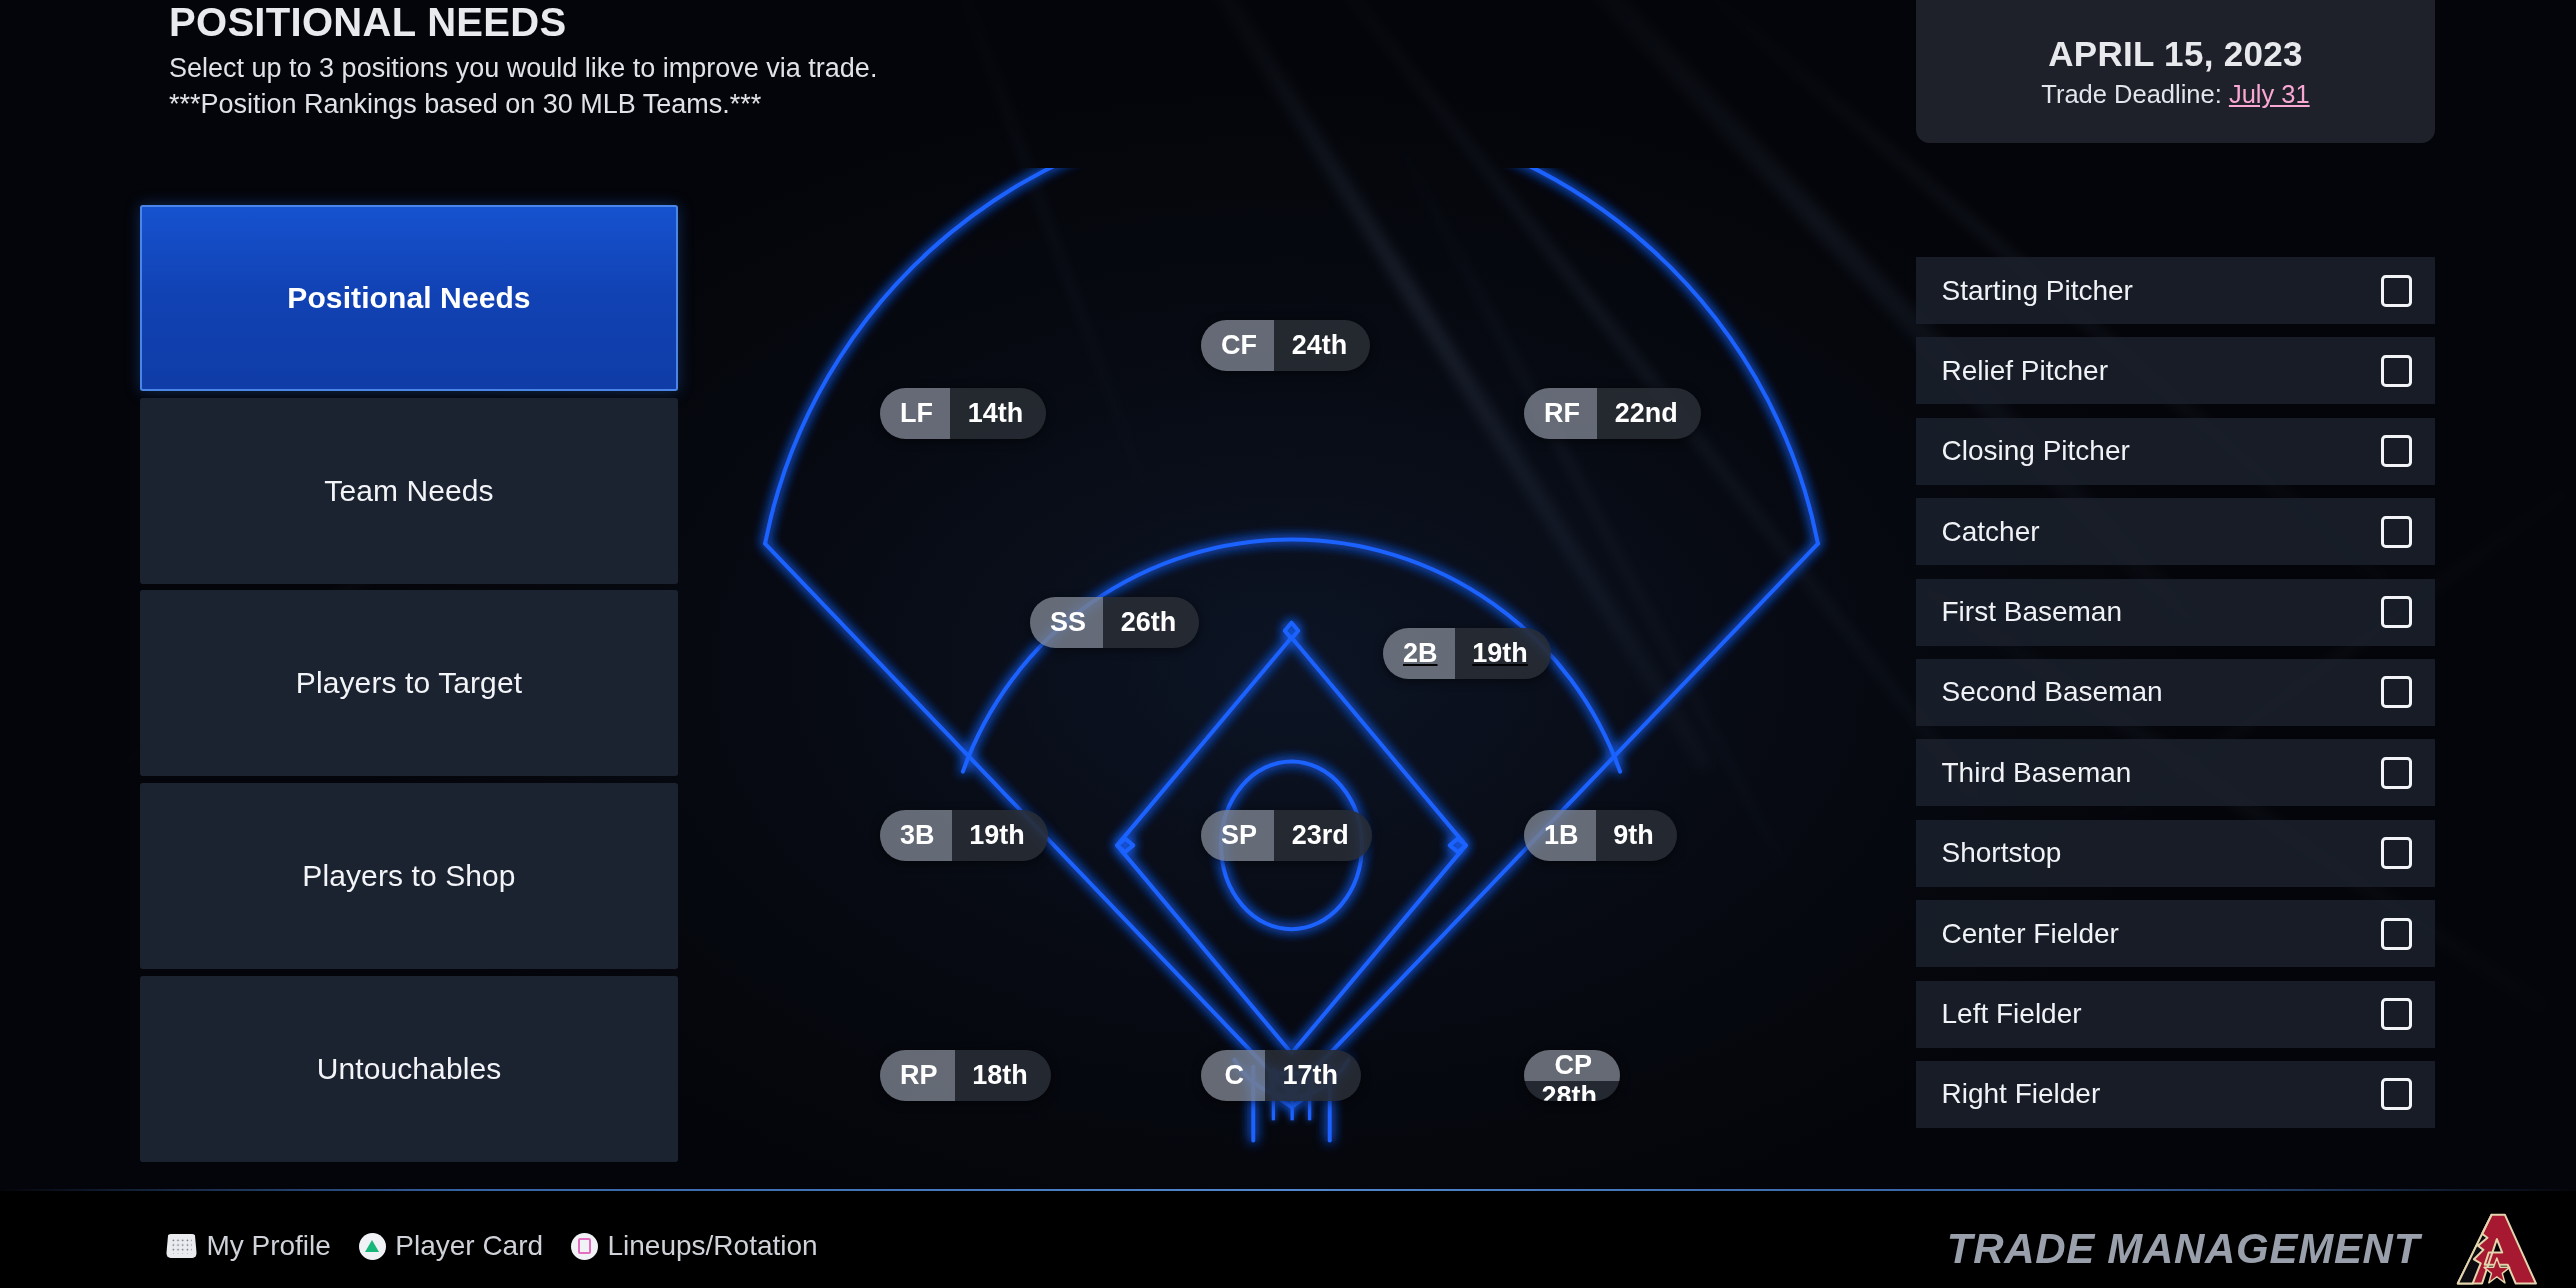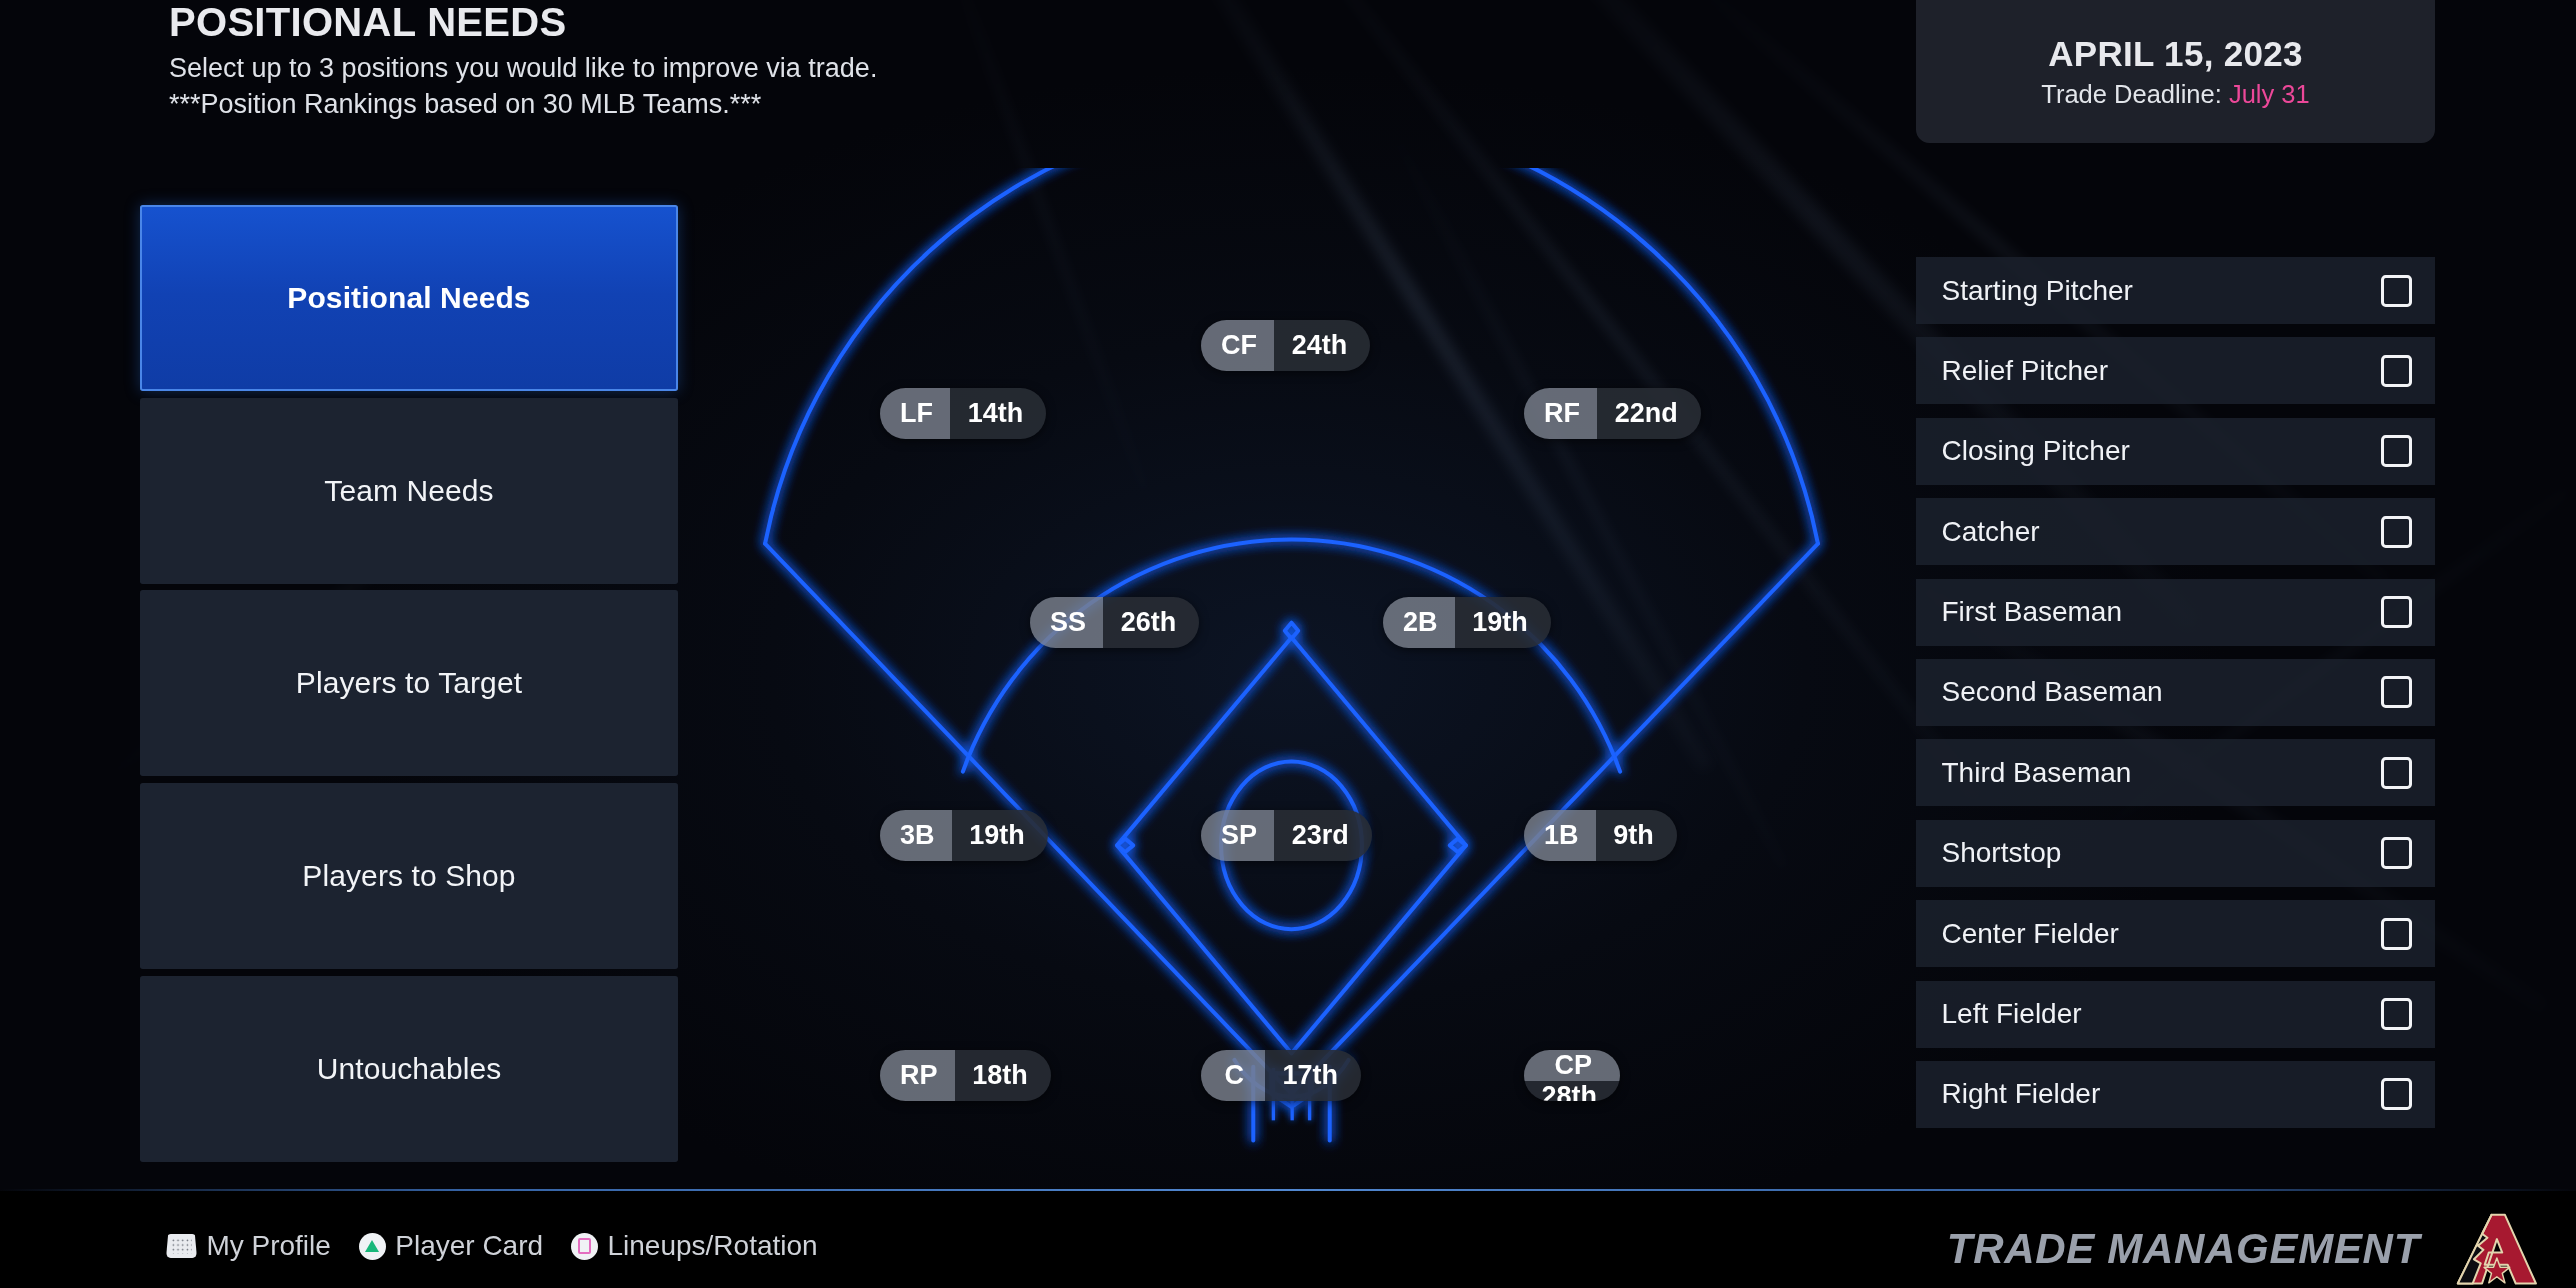--- a/index.html
+++ b/index.html
@@ -32,21 +32,21 @@
                font-family:"Liberation Sans", sans-serif; line-height:1.05; }
   .hdr-sub { font-size:27px; color:#dfe2e8; margin-top:8px; line-height:1.28; font-weight:400; }
 
   
   .datecard { position:absolute; left:1916px; top:0; width:519px; height:143px;
               background:rgba(32,36,45,.93); border-radius:0 0 13.4px 13.4px;
               display:flex; flex-direction:column; align-items:center; justify-content:center; gap:6.7px; }
   .date-main { font-size:35px; font-weight:700; color:#e8e9ed; letter-spacing:0.3px; }
   .date-sub  { font-size:25.5px; color:#e2e5ea; }
   .date-sub b { font-weight:400; }
-  .deadline-val { color:#ec4899; }
+  .deadline-val { color:#f9a8d4;text-decoration:underline; }
 
   
   .nav { position:absolute; left:140px; top:205px; width:538px; }
   .nav-item { position:relative; height:186px; margin-bottom:6.7px; border-radius:2.7px;
               background:#1c2330; display:flex; align-items:center; justify-content:center;
               color:#f2f4f7; font-size:30px; letter-spacing:0.1px; }
   .nav-item.sel { background:linear-gradient(180deg,#1652cf 0%,#1142b4 48%,#0f3ca6 100%);
                   border:2px solid #4a86e8; box-shadow:0 0 14.8px rgba(40,110,220,.35); }
   .nav-item.sel .nav-lbl { font-weight:700; color:#ffffff; }
 
@@ -210,21 +210,21 @@
     <div class="badge" style="left:1524px; top:388px;">
       <span class="pos">RF</span>
       <span class="rank">22nd</span>
       </div>
 
     <div class="badge" style="left:1030px; top:597px;">
       <span class="pos">SS</span>
       <span class="rank">26th</span>
       </div>
 
-    <div class="badge" style="left:1383px; top:597px;">
+    <div class="badge" style="left:1383px; top:628px;text-decoration:underline;">
       <span class="pos">2B</span>
       <span class="rank">19th</span>
       </div>
 
     <div class="badge" style="left:880px; top:810px;">
       <span class="pos">3B</span>
       <span class="rank">19th</span>
       </div>
 
     <div class="badge" style="left:1201px; top:810px;">

